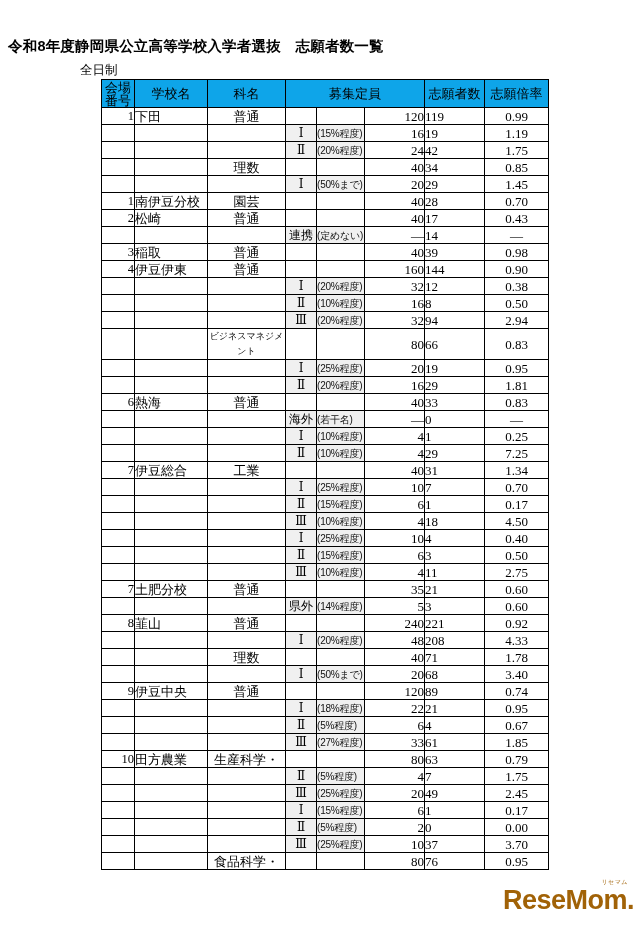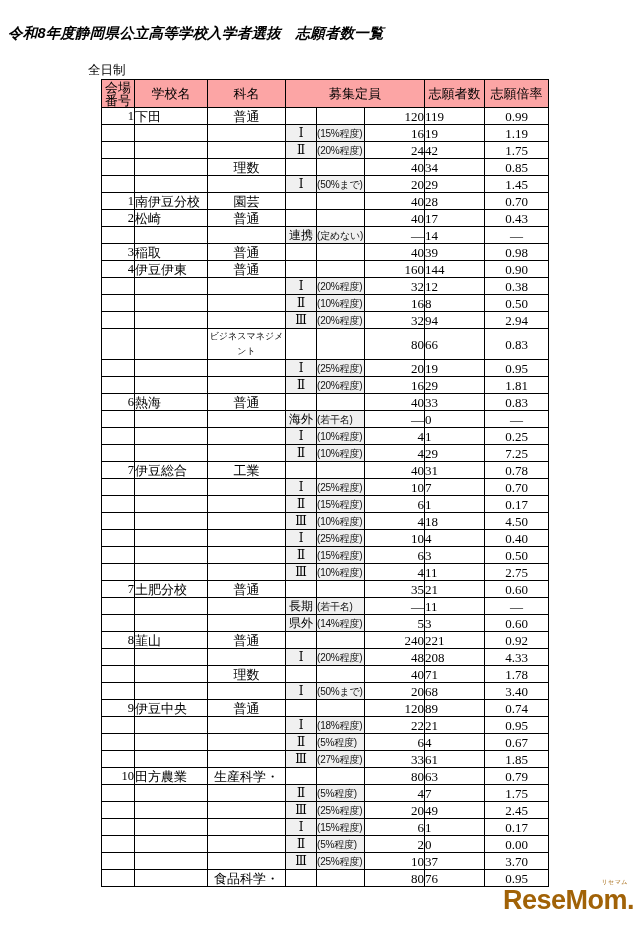--- a/index.html
+++ b/index.html
@@ -12,32 +12,31 @@
     height: 926px;
     position: relative;
     font-family: "Liberation Serif", "DejaVu Serif", serif;
     color: #000000;
     overflow: hidden;
   }
 
   .page-title {
     position: absolute;
     left: 8px;
-    top: 24px;
+    top: 37px;
     font-family: "Liberation Sans", "DejaVu Sans", sans-serif;
     font-weight: bold;
     font-size: 14.5px;
     letter-spacing: 0.2px;
     white-space: nowrap;
-    font-style: italic;
   }
 
   .section-label {
     position: absolute;
-    left: 88px;
+    left: 80px;
     top: 62px;
     font-size: 12.5px;
     font-family: "Liberation Serif", "DejaVu Serif", serif;
   }
 
   .table-wrap {
     position: absolute;
     left: 101px;
     top: 79px;
   }
@@ -63,21 +62,21 @@
     border: 1px solid #000000;
     padding: 0;
     height: 16px;
     line-height: 15px;
     vertical-align: middle;
     font-weight: normal;
   }
 
   
   table.stats thead th {
-    background: #fca5a5;
+    background: #0ea5e9;
     text-align: center;
     font-size: 13px;
     height: 27px;
     line-height: 13px;
   }
   thead th.h-venue {
     font-size: 12.5px;
     line-height: 12.5px;
   }
   thead th.h-small {
@@ -386,21 +385,21 @@
           <td class="ratio">7.25</td>
         </tr>
         <tr class="school-start">
           <td class="venue">7</td>
           <td class="school">伊豆総合</td>
           <td class="course">工業</td>
           <td class="subdiv"></td>
           <td class="pct"></td>
           <td class="quota">40</td>
           <td class="apps">31</td>
-          <td class="ratio">0.78</td>
+          <td class="ratio">1.34</td>
         </tr>
         <tr class="subrow">
           <td class="venue"></td>
           <td class="school"></td>
           <td class="course"></td>
           <td class="subdiv">Ⅰ</td>
           <td class="pct">(25%程度)</td>
           <td class="quota">10</td>
           <td class="apps">7</td>
           <td class="ratio">0.70</td>
@@ -462,30 +461,20 @@
           <td class="subdiv"></td>
           <td class="pct"></td>
           <td class="quota">35</td>
           <td class="apps">21</td>
           <td class="ratio">0.60</td>
         </tr>
         <tr class="subrow">
           <td class="venue"></td>
           <td class="school"></td>
           <td class="course"></td>
-          <td class="subdiv kanji">長期</td>
-          <td class="pct">(若干名)</td>
-          <td class="quota">—</td>
-          <td class="apps">11</td>
-          <td class="ratio">—</td>
-        </tr>
-        <tr class="subrow">
-          <td class="venue"></td>
-          <td class="school"></td>
-          <td class="course"></td>
           <td class="subdiv kanji">県外</td>
           <td class="pct">(14%程度)</td>
           <td class="quota">5</td>
           <td class="apps">3</td>
           <td class="ratio">0.60</td>
         </tr>
         <tr class="school-start">
           <td class="venue">8</td>
           <td class="school">韮山</td>
           <td class="course">普通</td>

